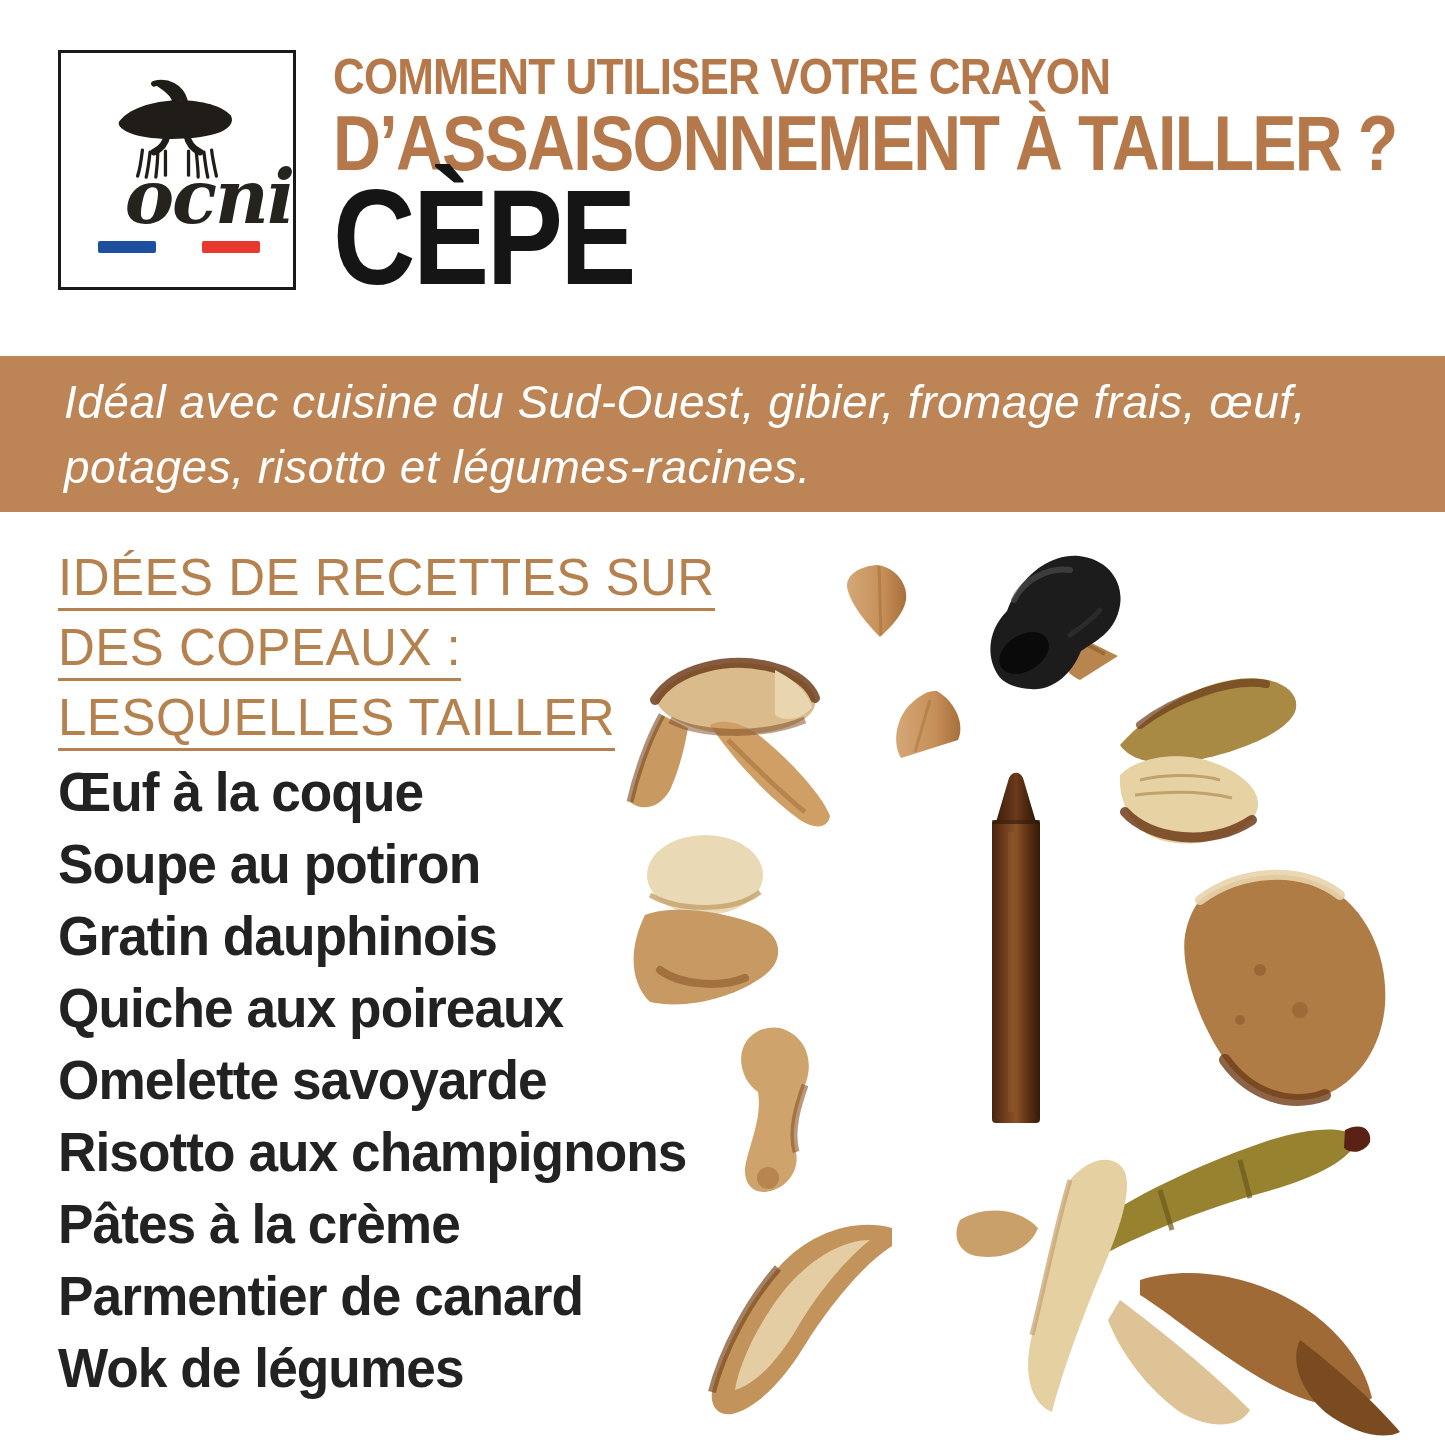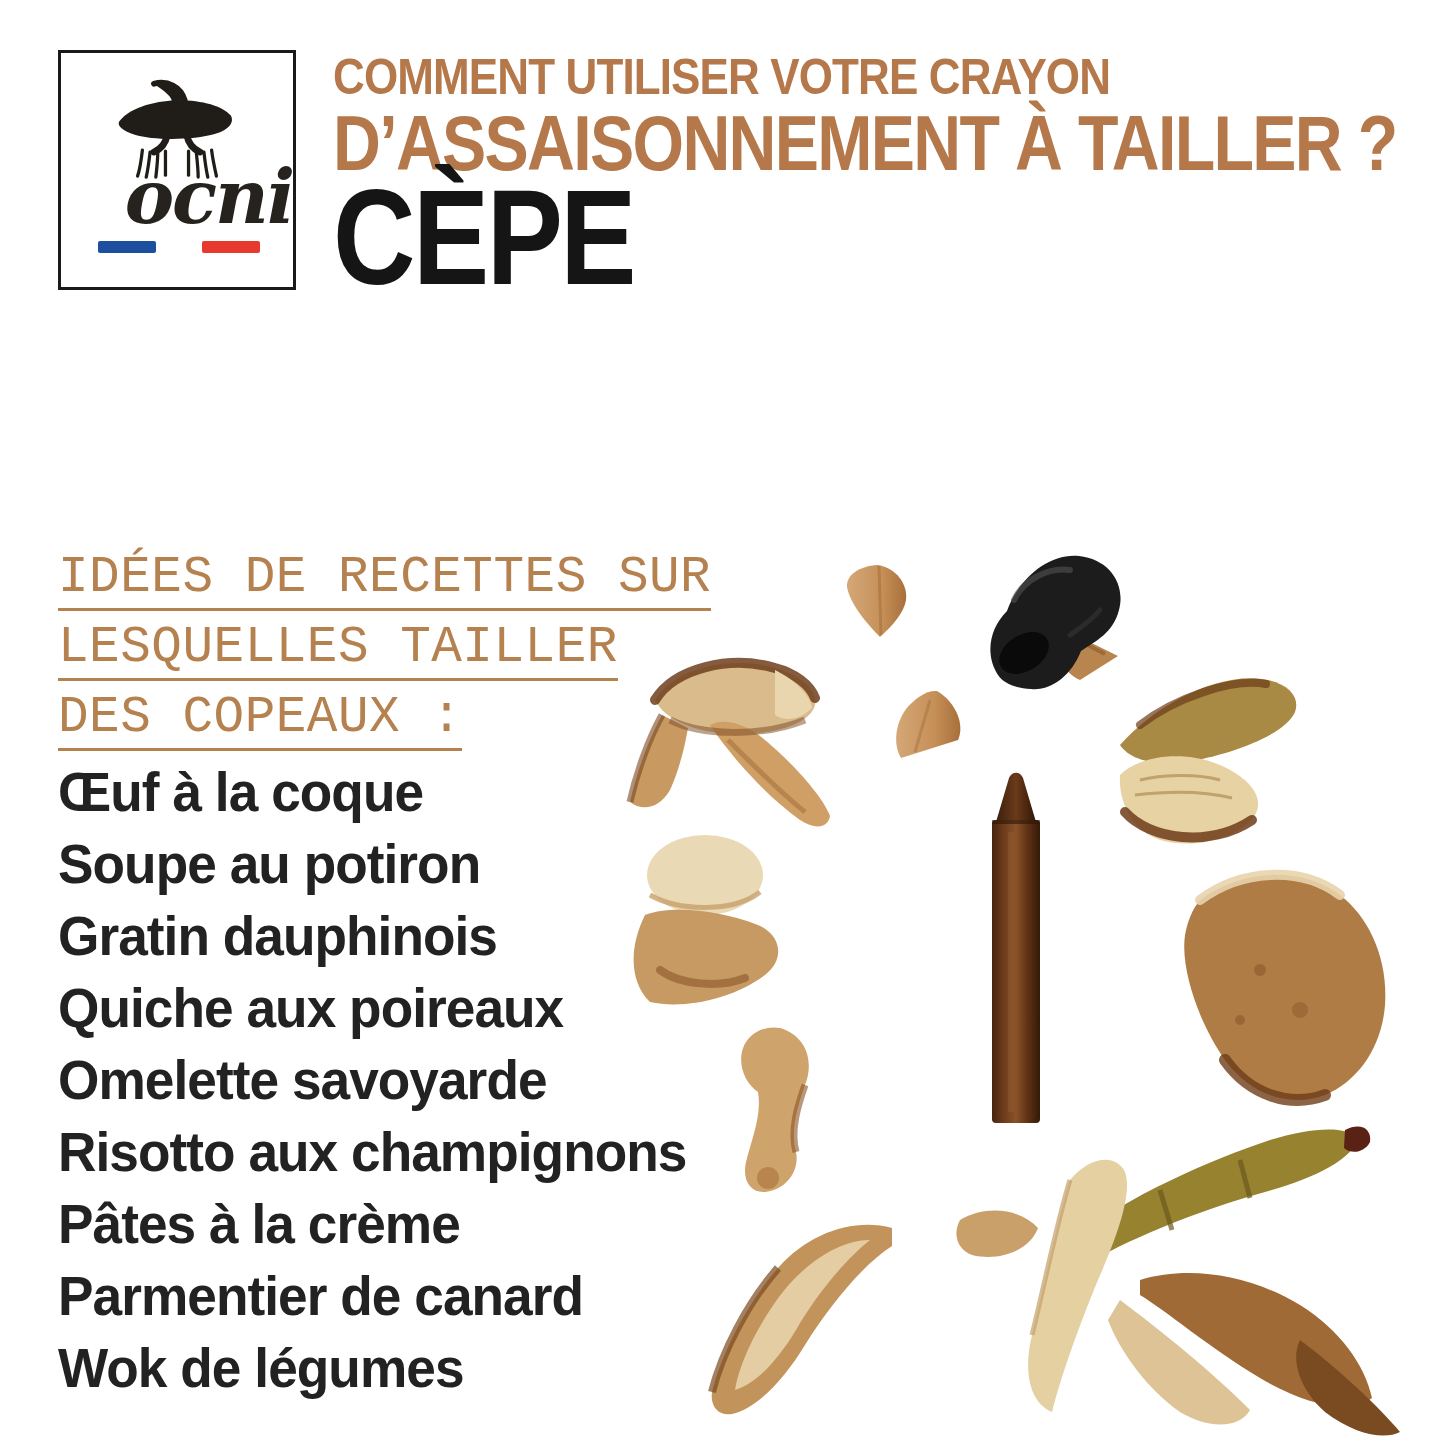--- a/index.html
+++ b/index.html
@@ -43,21 +43,21 @@
   }
   .banner-text{
     position:absolute;left:64px;top:14px;width:1330px;
     font-style:italic;font-size:46px;line-height:65px;color:#ffffff;letter-spacing:0.5px;
   }
   
   .recipes-heading{position:absolute;left:58px;top:552px;}
   .rh-line{
     display:table;white-space:nowrap;
     font-size:51px;line-height:51px;color:#b5814f;letter-spacing:0.5px;
-    border-bottom:3px solid #b5814f;padding-bottom:5px;margin-bottom:11px;font-family:Liberation Mono, monospace;
+    border-bottom:3px solid #b5814f;padding-bottom:5px;margin-bottom:11px;
   }
   .recipes-list{
     position:absolute;left:58px;top:756px;
     transform:scaleX(0.95);transform-origin:left top;
   }
   .recipe-item{
     white-space:nowrap;font-weight:bold;font-size:56px;line-height:72px;
     color:#222222;letter-spacing:-1px;
   }
   
@@ -86,25 +86,28 @@
     </svg>
     <div class="logo-text">ocni</div>
     <div class="dash dash-blue"></div>
     <div class="dash dash-red"></div>
   </div>
 
   <div class="hdr-line1">COMMENT UTILISER VOTRE CRAYON</div>
   <div class="hdr-line2">D’ASSAISONNEMENT À TAILLER ?</div>
   <div class="hdr-product">CÈPE</div>
 
+  <div class="banner">
+    <div class="banner-text">Idéal avec cuisine du Sud-Ouest, gibier, fromage frais, œuf, potages, risotto et légumes-racines.</div>
+  </div>
 
   <div class="recipes-heading">
     <div class="rh-line">IDÉES DE RECETTES SUR</div>
+    <div class="rh-line">DES COPEAUX :</div>
     <div class="rh-line">LESQUELLES TAILLER</div>
-    <div class="rh-line">DES COPEAUX :</div>
   </div>
 
   <div class="recipes-list">
     <div class="recipe-item">Œuf à la coque</div>
     <div class="recipe-item">Soupe au potiron</div>
     <div class="recipe-item">Gratin dauphinois</div>
     <div class="recipe-item">Quiche aux poireaux</div>
     <div class="recipe-item">Omelette savoyarde</div>
     <div class="recipe-item">Risotto aux champignons</div>
     <div class="recipe-item">Pâtes à la crème</div>

